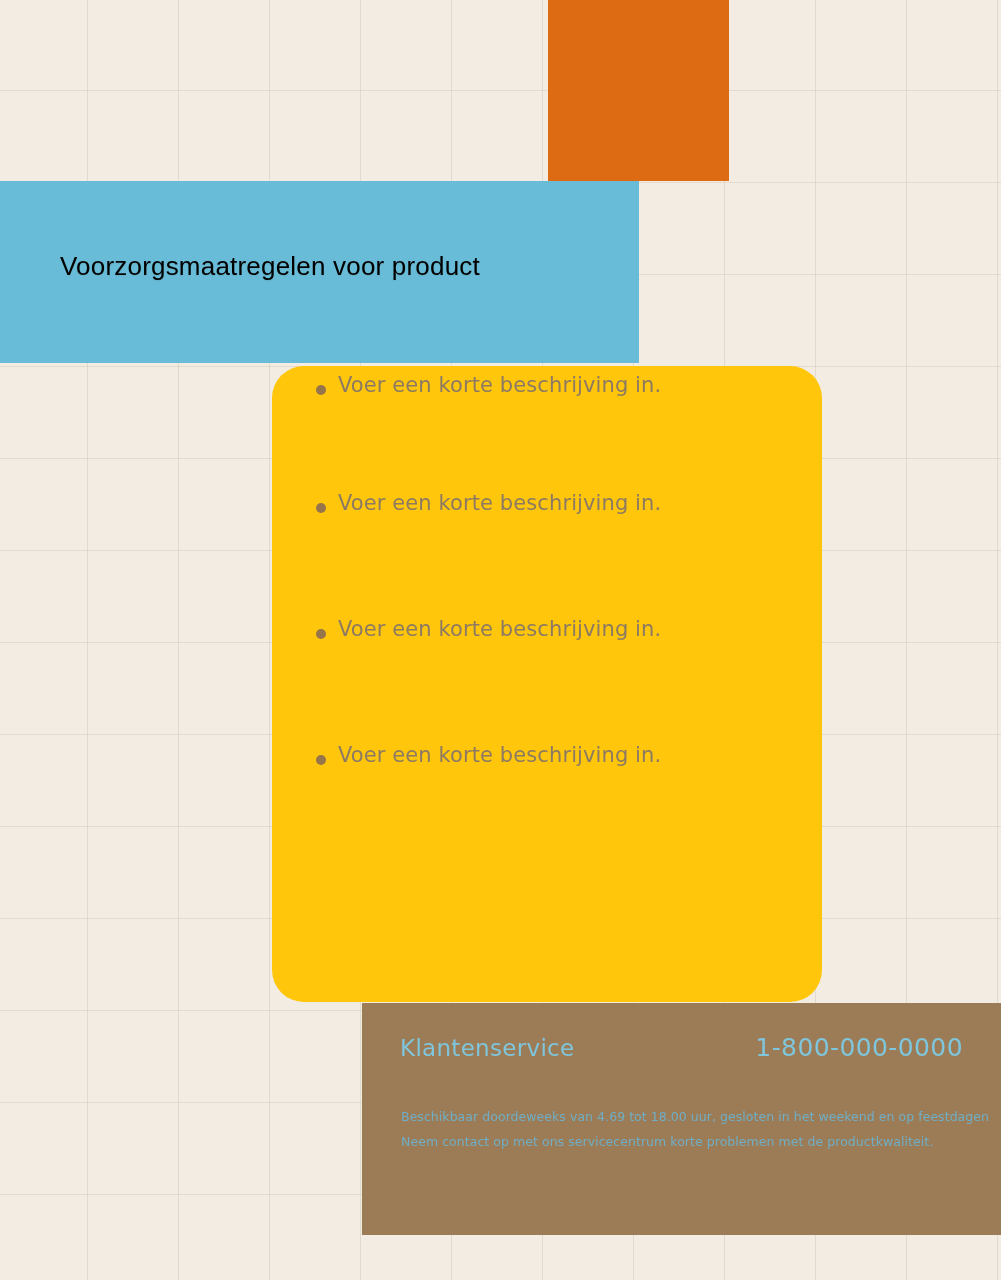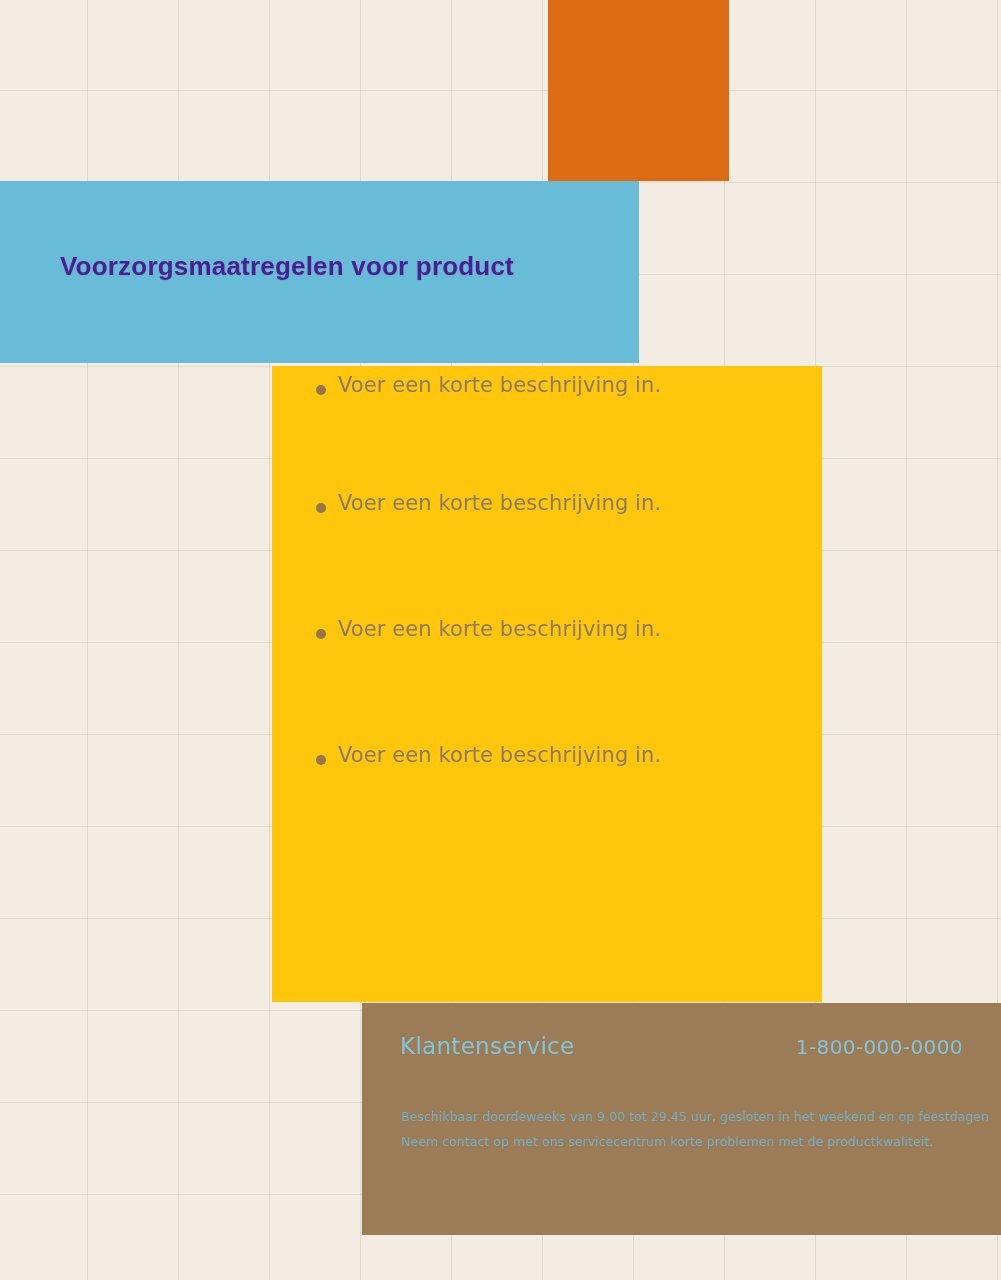--- a/index.html
+++ b/index.html
@@ -42,39 +42,40 @@
     position: absolute;
     left: 0px;
     top: 181px;
     width: 639px;
     height: 182px;
     background: #68BCD7;
     display: flex;
     align-items: center;
   }
   .title-text {
-    color: #4c1d95;
+    color: #000000;
     font-family: "Liberation Sans Narrow", "Liberation Sans", sans-serif;
     font-size: 26px;
-    font-weight: bold;
+    font-weight: normal;
     letter-spacing: 0.2px;
     margin-left: 60px;
     margin-top: 6px;
     white-space: nowrap;
     text-shadow: 0 1px 1px rgba(90,70,40,0.10);
   }
 
   
   .content-card {
     position: absolute;
     left: 272px;
     top: 366px;
     width: 550px;
     height: 636px;
     background: #FFC60B;
+    border-radius: 32px;
   }
   .bullet-list {
     list-style: none;
     margin: 0;
     padding: 0;
     position: absolute;
     left: 0;
     top: 0;
     width: 100%;
   }
@@ -126,21 +127,21 @@
   .contact-label {
     color: #7FC5DB;
     font-family: "DejaVu Sans", sans-serif;
     font-size: 23px;
     letter-spacing: 0.3px;
     white-space: nowrap;
   }
   .contact-phone {
     color: #7FC5DB;
     font-family: "DejaVu Sans", sans-serif;
-    font-size: 20px;
+    font-size: 25px;
     letter-spacing: 0.4px;
     white-space: nowrap;
     text-align: center;
   }
   .contact-notes {
     position: absolute;
     left: 39px;
     top: 101px;
     right: 24px;
   }
@@ -185,18 +186,18 @@
       </li>
     </ul>
   </div>
 
   <div class="contact-bar">
     <div class="contact-head">
       <span class="contact-label">Klantenservice</span>
       <span class="contact-phone">1-800-000-0000</span>
     </div>
     <div class="contact-notes">
-      <span class="contact-note">Beschikbaar doordeweeks van 9.00 tot 29.45 uur, gesloten in het weekend en op feestdagen</span>
+      <span class="contact-note">Beschikbaar doordeweeks van 4.69 tot 18.00 uur, gesloten in het weekend en op feestdagen</span>
       <span class="contact-note">Neem contact op met ons servicecentrum korte problemen met de productkwaliteit.</span>
     </div>
   </div>
 
 </div>
 
 </body></html>

